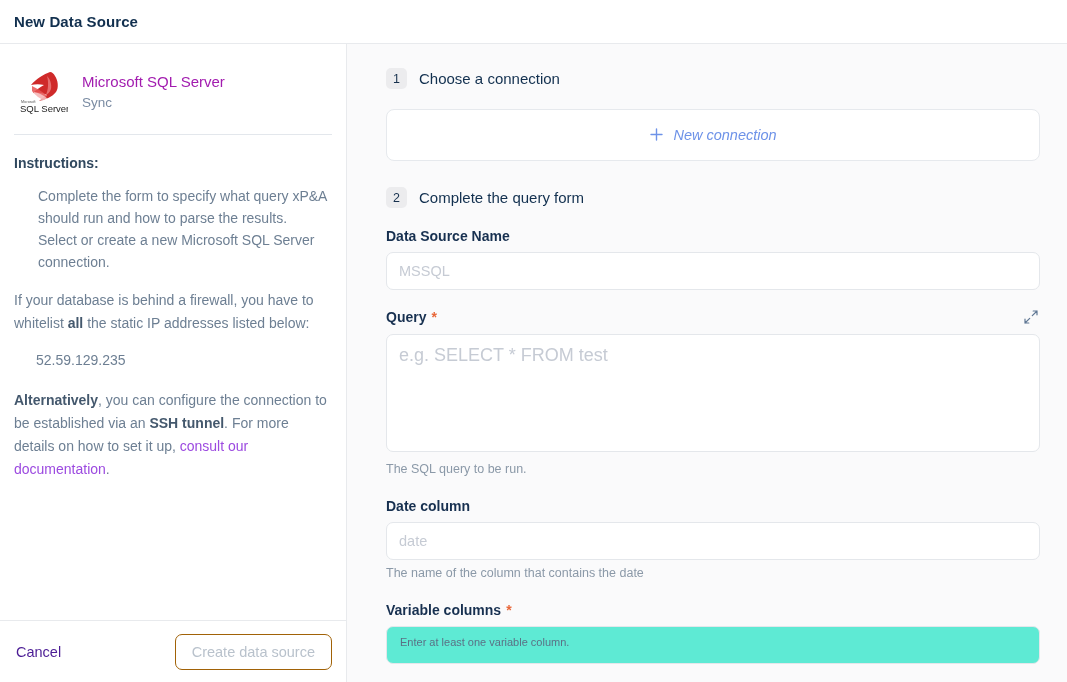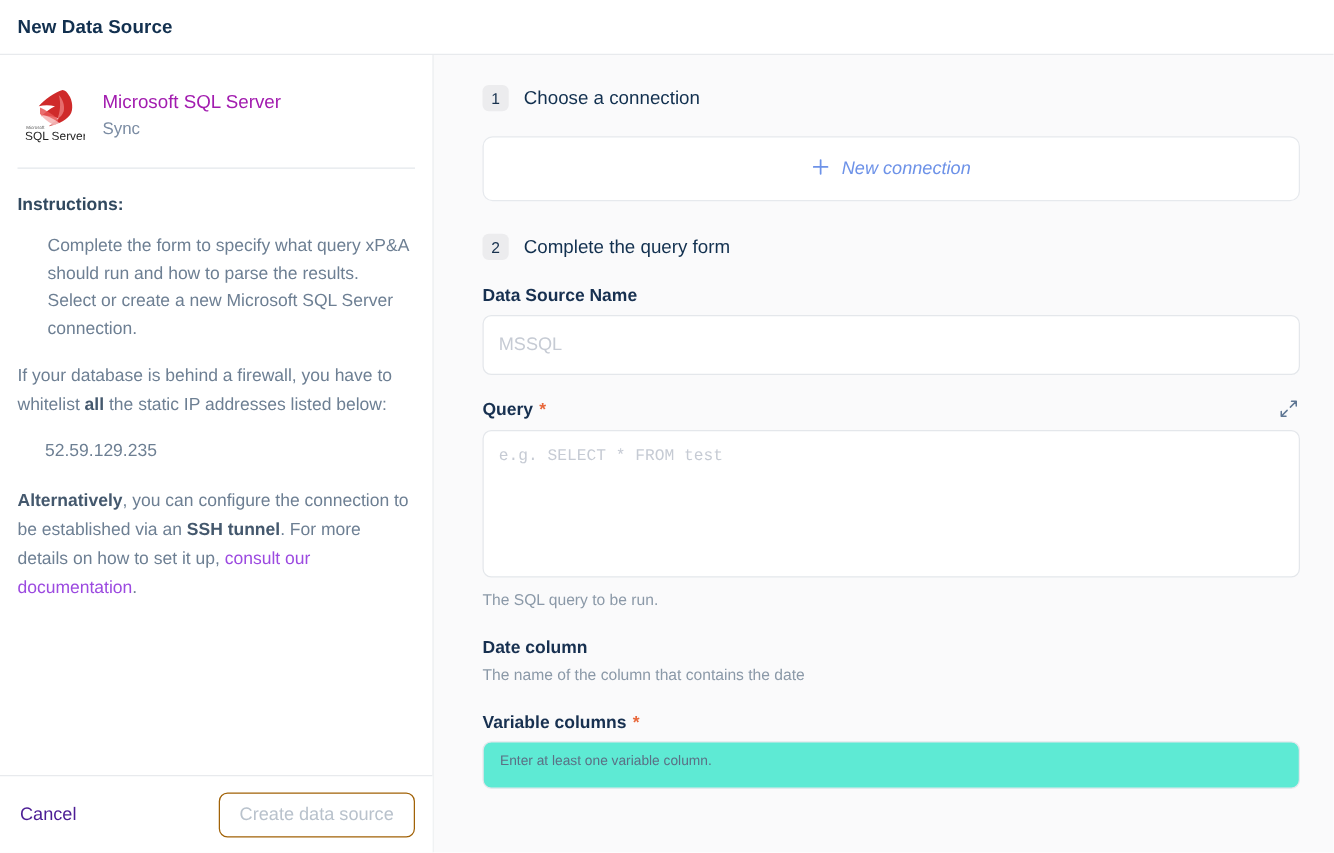--- a/index.html
+++ b/index.html
@@ -240,41 +240,41 @@
     width: 18px; height: 18px;
     cursor: pointer;
     color: #5f7794;
     display: flex;
     align-items: center;
     justify-content: center;
   }
 
   .text-input {
     width: 100%;
-    height: 48px;
+    height: 38px;
     background: #ffffff;
     border: 1px solid #e4e7eb;
     border-radius: 7px;
     padding: 0 12px;
     font-family: inherit;
     font-size: 14.5px;
     color: #3b4a5c;
     outline: none;
   }
   .text-input::placeholder { color: #c6cbd4; }
 
   .textarea {
     width: 100%;
     height: 118px;
     background: #ffffff;
     border: 1px solid #e4e7eb;
     border-radius: 7px;
     padding: 10px 12px;
-    font-family: Liberation Mono, monospace;
-    font-size: 13px;
+    font-family: Liberation Sans, sans-serif;
+    font-size: 18px;
     color: #3b4a5c;
     outline: none;
     resize: none;
     line-height: 20px;
   }
   .textarea::placeholder { color: #c6cbd4; }
 
   .help-text {
     font-size: 12.5px;
     color: #8b99a8;
@@ -394,20 +394,21 @@
               <path d="M6.7 9.3 L2 14 M2 14 L5.8 14 M2 14 L2 10.2" stroke="#5f7794" stroke-width="1.2" fill="none" stroke-linecap="round" stroke-linejoin="round"></path>
             </svg>
           </div>
         </div>
         <textarea class="textarea" placeholder="e.g. SELECT * FROM test" style=""></textarea>
         <div class="help-text">The SQL query to be run.</div>
       </div>
 
       <div class="field">
         <div class="field-label">Date column</div>
+        <input class="text-input" type="text" placeholder="date" style="">
         <div class="help-text">The name of the column that contains the date</div>
       </div>
 
       <div class="field">
         <div class="field-label">
           <span>Variable columns</span>
           <span class="req-star">*</span>
         </div>
         <div class="var-box">Enter at least one variable column.</div>
       </div>

